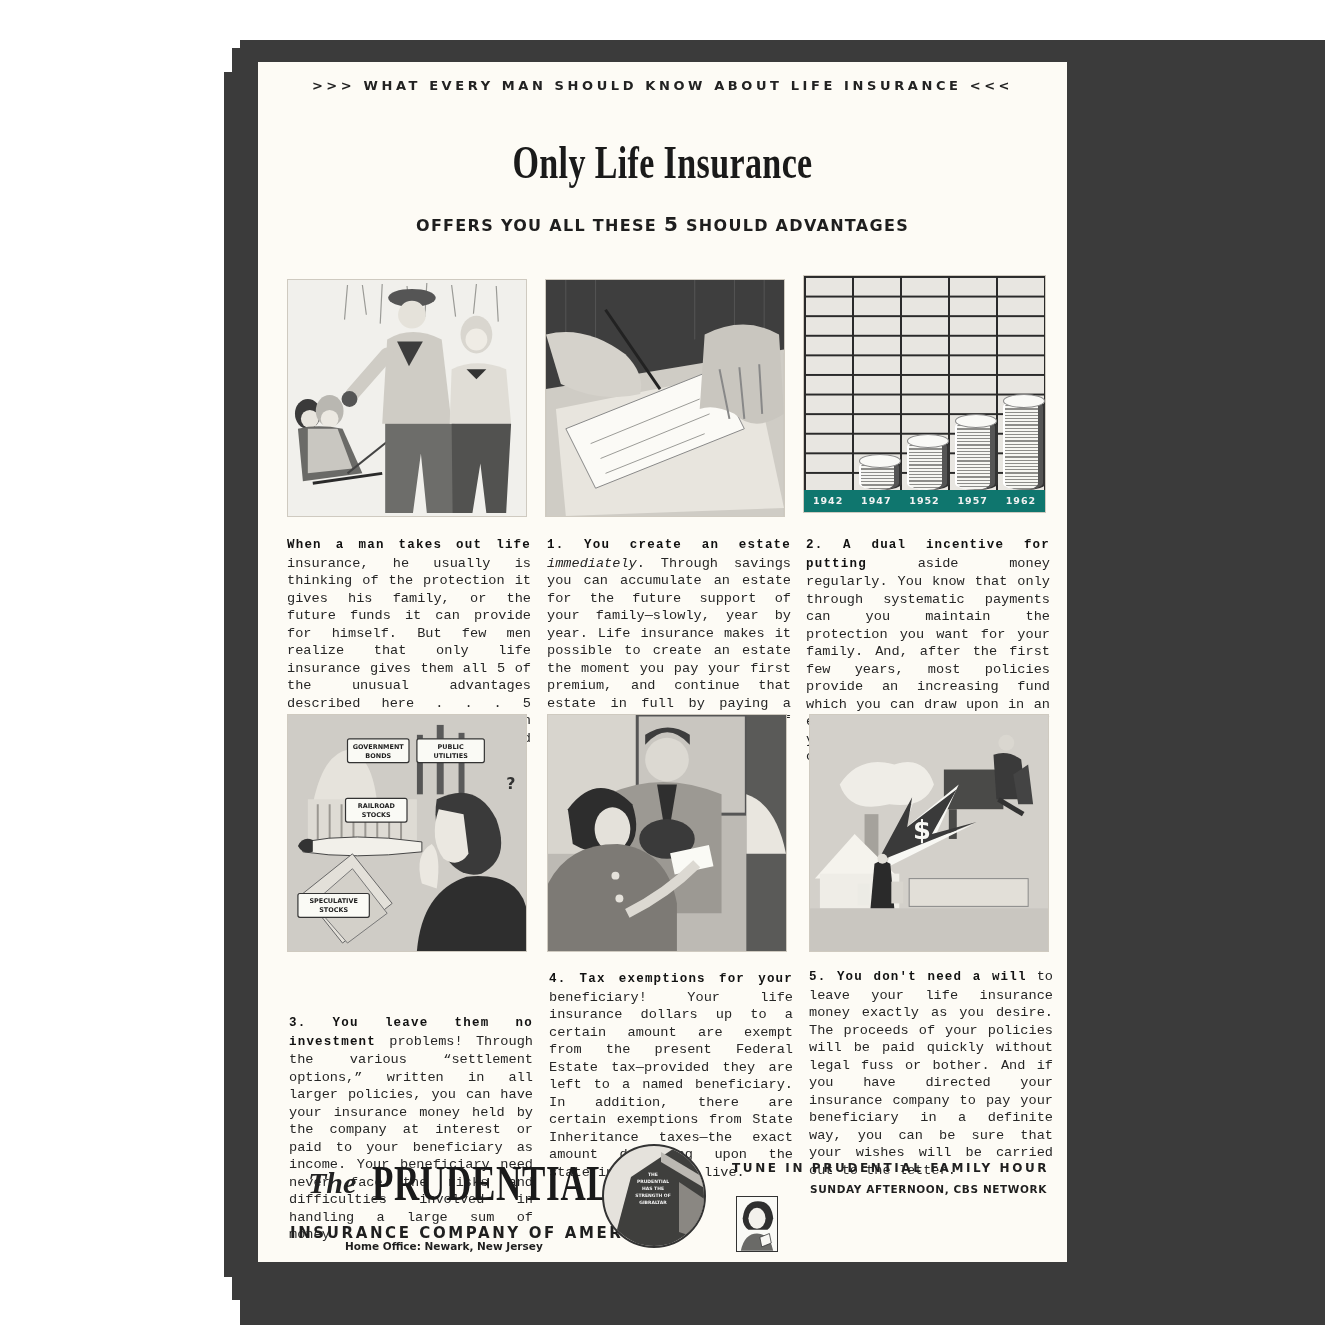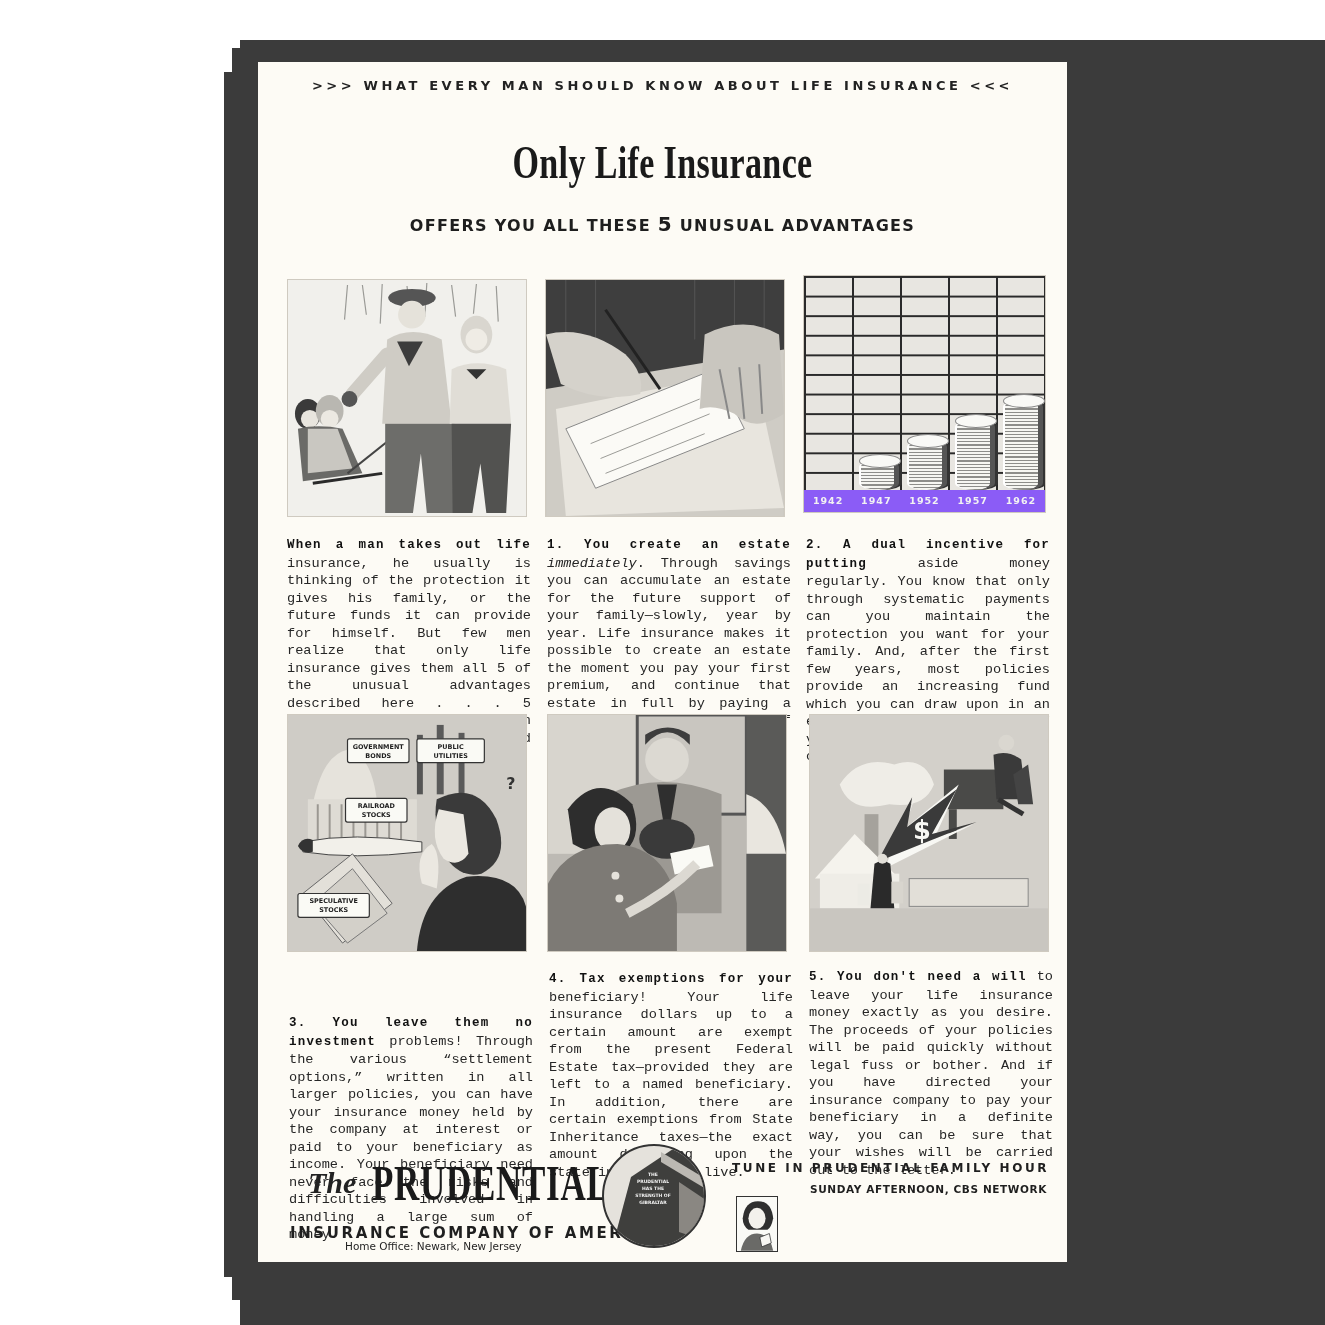--- a/index.html
+++ b/index.html
@@ -52,21 +52,21 @@
 
   
   .chart { background: #e8e6e1; }
   .chart-grid { position: absolute; left: 0; top: 0; width: 100%; height: 216px;
     background-image:
       linear-gradient(to right, #2a2a2a 2px, transparent 2px),
       linear-gradient(to bottom, #2a2a2a 1.5px, transparent 1.5px);
     background-size: 48px 100%, 100% 19.6px;
   }
   .chart-axis { position: absolute; left: 0; bottom: 0; width: 100%; height: 22px;
-    background: #8b5cf6; display: flex; }
+    background: #0f766e; display: flex; }
   .chart-axis span { flex: 1; text-align: center; color: #f2f2f2;
     font-family: "DejaVu Sans", sans-serif; font-weight: bold; font-size: 9.5px;
     line-height: 22px; letter-spacing: 1px; }
   .coin { position: absolute; bottom: 22px; width: 40px;
     border-radius: 50% / 7px;
     background:
       repeating-linear-gradient(to bottom, #f6f6f2 0 2px, #8d8d8a 2px 3.2px),
       #ddd;
     border-left: 2px solid #fff; border-right: 5px solid #555;
     box-shadow: 3px 0 0 #333;
@@ -83,21 +83,21 @@
     position: absolute; left: 114px; top: 1092px; font-family: "Liberation Serif", serif;
     font-weight: bold; font-size: 50px; color: #1a1a1a; transform: scaleX(0.7);
     transform-origin: left center; letter-spacing: 1px;
   }
   .logo-sub {
     position: absolute; left: 32px; top: 1162px; font-family: "DejaVu Sans", sans-serif;
     font-weight: bold; font-size: 15px; letter-spacing: 2.6px; color: #1f1f1f;
   }
   .logo-office {
     position: absolute; left: 87px; top: 1178px; font-family: "DejaVu Sans", sans-serif;
-    font-weight: normal; font-size: 10.5px; color: #1f1f1f;
+    font-weight: bold; font-size: 10.5px; color: #1f1f1f;
   }
   .seal { position: absolute; left: 343px; top: 1080px; width: 106px; height: 108px; }
 
   .radio-title {
     position: absolute; left: 474px; top: 1099px; font-family: "DejaVu Sans", sans-serif;
     font-weight: bold; font-size: 12px; letter-spacing: 2.6px; color: #1f1f1f;
   }
   .radio-time {
     position: absolute; left: 552px; top: 1121px; font-family: "DejaVu Sans", sans-serif;
     font-weight: bold; font-size: 10.5px; letter-spacing: 0.6px; color: #1f1f1f;
@@ -114,21 +114,21 @@
 
 <div class="backdrop bd-main"></div>
 <div class="backdrop bd-step1"></div>
 <div class="backdrop bd-step2"></div>
 
 <div class="page">
 
   <div class="kicker">&gt;&gt;&gt; WHAT EVERY MAN SHOULD KNOW ABOUT LIFE INSURANCE &lt;&lt;&lt;</div>
   <div class="headline">Only Life Insurance</div>
   <div class="subhead">
-    <span>OFFERS YOU ALL THESE </span><span class="big">5</span><span> UNUSUAL ADVANTAGES</span>
+    <span>OFFERS YOU ALL THESE </span><span class="big">5</span><span> SHOULD ADVANTAGES</span>
   </div>
 
   <div class="panel" style="left:29px; top:217px;">
     <svg class="ill" viewBox="0 0 240 238">
       <rect width="240" height="238" fill="#f1f0ec"></rect>
       <g stroke="#9a9a96" stroke-width="1.2" fill="none">
         <path d="M60 5 l-3 35 M75 5 l4 30 M95 4 l-2 40 M120 6 l3 28 M140 3 l-2 34 M165 5 l4 32 M190 4 l-3 30 M210 6 l2 36"></path>
       </g>
 
       <ellipse cx="20" cy="135" rx="13" ry="15" fill="#3a3a3a"></ellipse>

